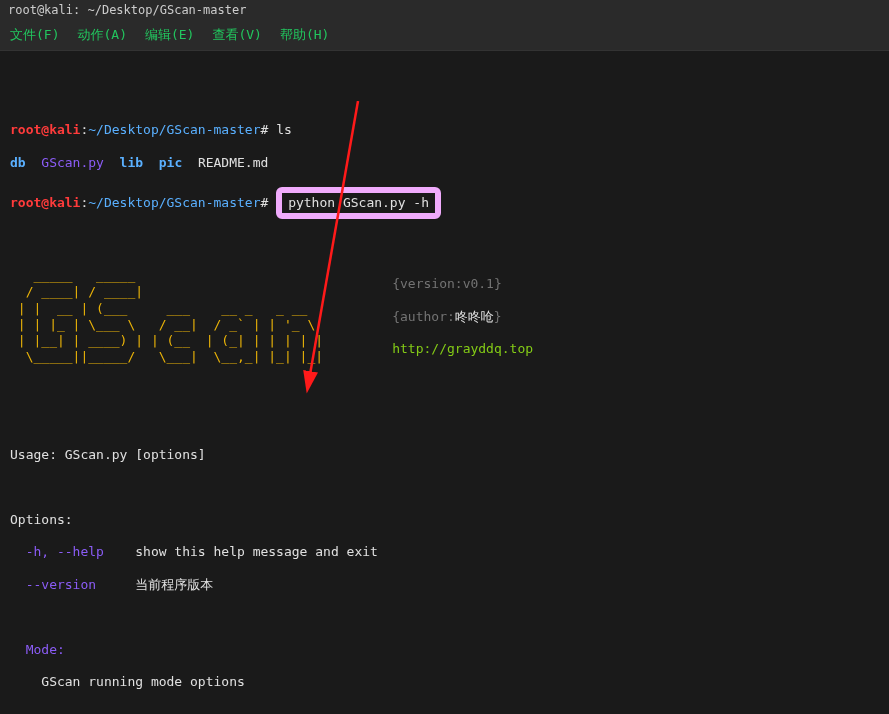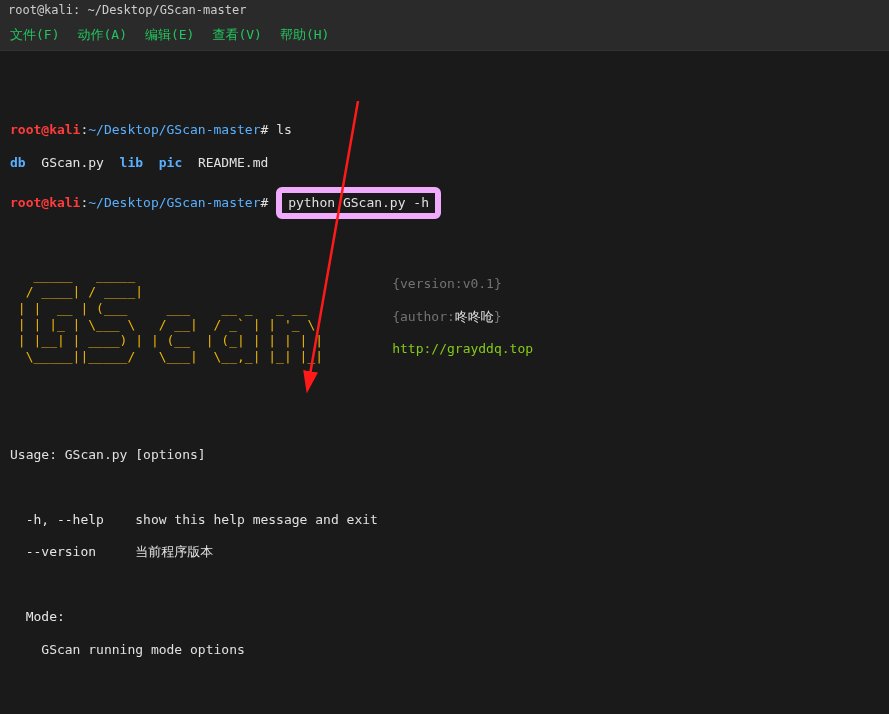--- a/index.html
+++ b/index.html
@@ -32,21 +32,21 @@
   position: relative;
 }
 .prompt-user { color: #ff3b3b; font-weight: bold; }
 .prompt-host { color: #ff3b3b; font-weight: bold; }
 .prompt-sep { color: #e0e0e0; }
 .prompt-path { color: #5ab0ff; }
 .prompt-hash { color: #e0e0e0; }
 .cmd { color: #e0e0e0; }
 .ls-dir { color: #5ab0ff; font-weight: bold; }
 .ls-file { color: #e0e0e0; }
-.green { color: #e5e5e5; }
+.green { color: #8b5cf6; }
 .orange { color: #737373; }
 .link { color: #84cc16; }
 .redbox {
   border: 6px solid #f0abfc;
   border-radius: 6px;
   padding: 2px 6px;
   display: inline-block;
 }
 svg.arrow {
   position: absolute;
@@ -103,20 +103,21 @@
  | |__| | ____) | | (__  | (_| | | | | |    
   \_____||_____/   \___|  \__,_| |_| |_|    </span><span class="meta-block"><span class="orange">{version:v0.1}</span>
 
 <span class="orange">{author:</span><span>咚咚呛</span><span class="orange">}</span>
 
 <span class="link">http://grayddq.top</span></span></div>
 <div> </div>
 <div> </div>
 <div>Usage: GScan.py [options]</div>
 <div> </div>
+<div>Options:</div>
 <div><span class="green">  -h, --help</span>    <span>show this help message and exit</span></div>
 <div><span class="green">  --version</span>     <span>当前程序版本</span></div>
 <div> </div>
 <div class="green">  Mode:</div>
 <div>    GScan running mode options</div>
 <div> </div>
 
 
 
 

